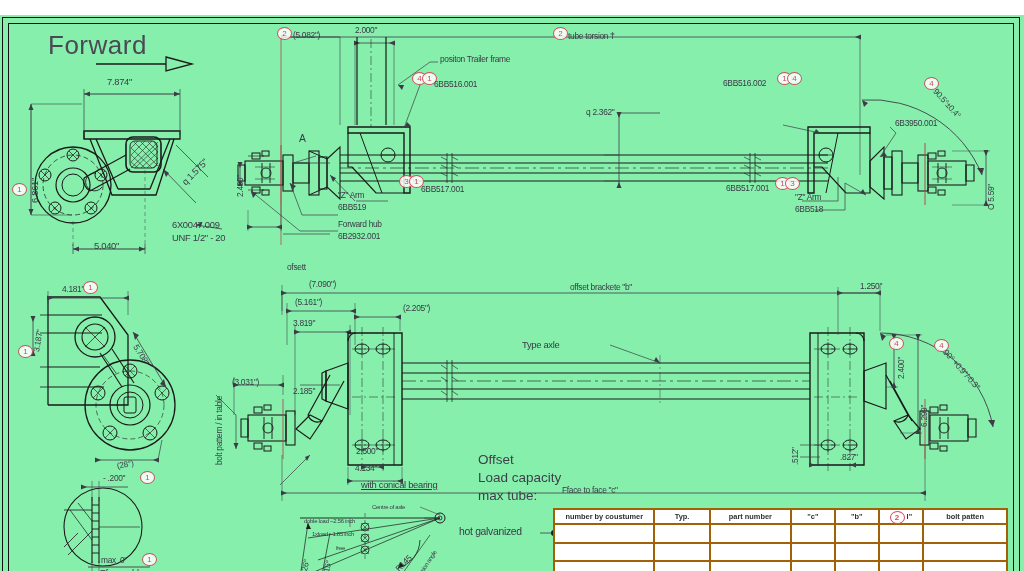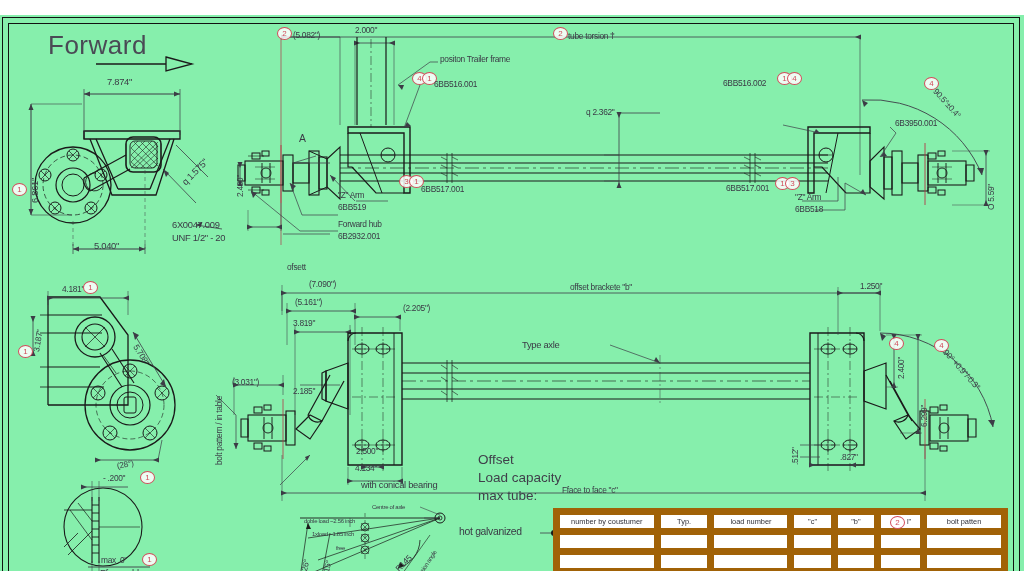--- a/index.html
+++ b/index.html
@@ -20,22 +20,22 @@
      border:1.6px solid #111;box-sizing:border-box;}
   .frame-in{position:absolute;left:8px;top:8px;width:1006px;height:554px;
      border:1px solid #111;box-sizing:border-box;}
 
   
   .forward{font-size:26px;color:#4a4a55;letter-spacing:.5px;}
 
   
   #spec-table{position:absolute;left:553px;top:493px;width:455px;height:73px;
      border-collapse:collapse;font-size:7.4px;color:#2f2f38;background:#fff;}
-  #spec-table td,#spec-table th{border:7px solid #a16207;text-align:center;
-     padding:0;height:13px;font-weight:normal;white-space:nowrap;}
+  #spec-table td,#spec-table th{border:2px solid #a16207;text-align:center;
+     padding:0;height:13px;font-weight:bold;white-space:nowrap;}
   #spec-table th{font-size:7.4px;}
   .c0{width:100px}.c1{width:56px}.c2{width:82px}
   .c3{width:44px}.c4{width:44px}.c5{width:44px}.c6{width:85px}
 
   .spec-block{position:absolute;font-size:13.5px;color:#3f3f4a;line-height:18px;}
   .spec-val{position:absolute;font-size:13.5px;color:#3f3f4a;line-height:18px;text-align:right;}
   .rotn{transform-origin:0 0;}
   .tiny{font-size:6px;}
   .s8{font-size:8.4px;}
   .s9{font-size:9.4px;}
@@ -554,21 +554,21 @@
   <div class="t s8" style="left:295px;top:283px;">(5.161")</div>
   <div class="t s8" style="left:293px;top:304px;">3.819"</div>
   <div class="t s8" style="left:293px;top:372px;">2.185"</div>
   <div class="t s8" style="left:232px;top:363px;">(3.031")</div>
   <div class="t s8" style="left:403px;top:289px;">(2.205")</div>
   <div class="t s8" style="left:356px;top:432px;">2.500"</div>
   <div class="t s8" style="left:355px;top:449px;">4.134"</div>
   <div class="t s8 rotn" style="left:215px;top:450px;transform:rotate(-90deg);">bolt pattern / in table</div>
   <div class="t s8" style="left:570px;top:268px;">offset brackete "b"</div>
   <div class="t s9" style="left:522px;top:325px;">Type axle</div>
-  <div class="t s9" style="left:361px;top:465px;">with conical bearing</div>
+  <div class="t s9" style="left:361px;top:465px;text-decoration:underline;">with conical bearing</div>
   <div class="t s8" style="left:562px;top:471px;">Fface to face "c"</div>
   <div class="t s8" style="left:860px;top:267px;">1.250"</div>
   <div class="t s8" style="left:840px;top:438px;">.827"</div>
   <div class="t s8 rotn" style="left:791px;top:450px;transform:rotate(-90deg);">.512"</div>
   <div class="t s8 rotn" style="left:897px;top:364px;transform:rotate(-90deg);">2.400"</div>
   <div class="balloon" style="left:889px;top:322px;">4</div>
   <div class="t s8 rotn" style="left:920px;top:412px;transform:rotate(-90deg);">6.299"</div>
   <div class="balloon" style="left:934px;top:324px;">4</div>
   <div class="t s8 rotn" style="left:948px;top:333px;transform:rotate(48deg);">90° +0.9°/-0.3°</div>
   <div class="t s10" style="left:459px;top:512px;">hot galvanized</div>
@@ -586,21 +586,21 @@
   <div class="t s8 rotn" style="left:394px;top:552px;transform:rotate(-45deg);">R145</div>
   <div class="t tiny rotn" style="left:416px;top:560px;transform:rotate(-57deg);">torsion angle</div>
   <div class="t s8 rotn" style="left:300px;top:555px;transform:rotate(-76deg);">26°</div>
   <div class="t s8 rotn" style="left:322px;top:556px;transform:rotate(-76deg);">15°</div>
 
   <table id="spec-table">
     <thead>
       <tr>
         <th class="c0">number by coustumer</th>
         <th class="c1">Typ.</th>
-        <th class="c2">load number</th>
+        <th class="c2">part number</th>
         <th class="c3">"c"</th>
         <th class="c4">"b"</th>
         <th class="c5">
           <span class="balloon" style="position:relative;display:inline-block;left:0;top:1px;margin-right:2px;">2</span><span>l"</span>
         </th>
         <th class="c6">bolt patten</th>
       </tr>
     </thead>
     <tbody>
       <tr>

